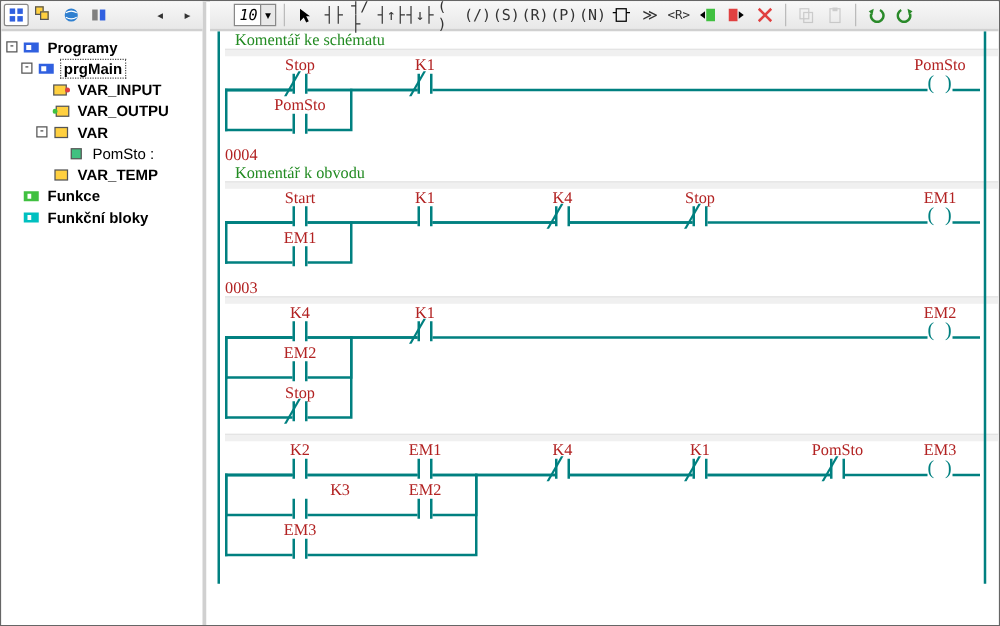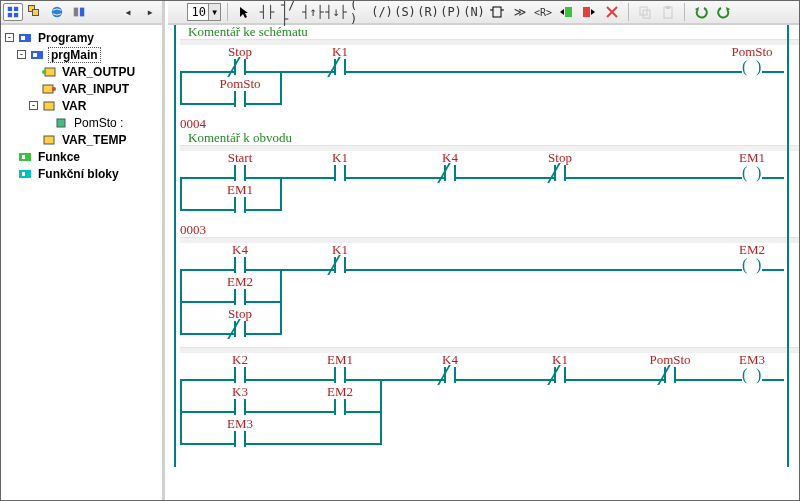--- a/index.html
+++ b/index.html
@@ -81,21 +81,21 @@
     background:#fff;
   }
   .main-toolbar {
     height:24px; border-bottom:2px solid #d0d0d0;
     display:flex; align-items:center; padding:0 4px; gap:3px;
     background:linear-gradient(#f8f8f8,#e8e8e8);
   }
   .num-field {
     width:34px; height:18px;
     display:flex; align-items:center;
-    border:1px solid #888; background:#fff; font-family:monospace; font-size:12px;
+    border:1px solid #888; background:#fff; font-family:monospace; font-size:12px;font-style:italic;
   }
   .num-field span { flex:1; text-align:right; padding-right:2px; }
   .num-field .dd { width:12px; height:100%; border-left:1px solid #888; display:flex; align-items:center; justify-content:center; background:#e8e8e8;}
   .tb-sep { width:1px; height:18px; background:#bbb; margin:0 3px; }
   .tb-btn {
     width:20px; height:18px; display:flex; align-items:center; justify-content:center;
     font-family:monospace; font-size:12px; color:#333; cursor:pointer;
     border:1px solid transparent; border-radius:2px;
   }
   .tb-btn.disabled { opacity:.35; cursor:default; }
@@ -208,35 +208,35 @@
             <rect x="1" y="3" width="12" height="8" fill="#3060e0"></rect>
             <rect x="3" y="5" width="4" height="4" fill="#fff"></rect>
           </svg>
         </span>
       <span class="node-label sel" style="font-weight:bold">prgMain</span>
     </div>
     <div class="tree-row">
       <span class="indent" style="width:38px"></span>
       <span class="node-icon">
           <svg class="tiny" viewBox="0 0 14 14">
+            <rect x="1" y="3" width="10" height="8" fill="#ffd040" stroke="#555"></rect>
+            <circle cx="12" cy="7" r="2" fill="#e04040"></circle>
+          </svg>
+        </span>
+      <span class="node-label" style="font-weight:bold">VAR_INPUT</span>
+    </div>
+    <div class="tree-row">
+      <span class="indent" style="width:38px"></span>
+      <span class="node-icon">
+          <svg class="tiny" viewBox="0 0 14 14">
             <rect x="3" y="3" width="10" height="8" fill="#ffd040" stroke="#555"></rect>
             <circle cx="2" cy="7" r="2" fill="#40c040"></circle>
           </svg>
         </span>
       <span class="node-label" style="font-weight:bold">VAR_OUTPU</span>
-    </div>
-    <div class="tree-row">
-      <span class="indent" style="width:38px"></span>
-      <span class="node-icon">
-          <svg class="tiny" viewBox="0 0 14 14">
-            <rect x="1" y="3" width="10" height="8" fill="#ffd040" stroke="#555"></rect>
-            <circle cx="12" cy="7" r="2" fill="#e04040"></circle>
-          </svg>
-        </span>
-      <span class="node-label" style="font-weight:bold">VAR_INPUT</span>
     </div>
     <div class="tree-row">
       <span class="indent" style="width:26px"></span>
       <span class="toggle">-</span>
       <span class="node-icon">
           <svg class="tiny" viewBox="0 0 14 14">
             <rect x="2" y="3" width="10" height="8" fill="#ffd040" stroke="#555"></rect>
           </svg>
         </span>
       <span class="node-label" style="font-weight:bold">VAR</span>
@@ -543,21 +543,21 @@
             </div>
           </div>
           <div class="wire hwire" style="left: 386px; top: 26px; width: 98px;"></div>
           <div class="elem coil" style="left: 532px; top: 0px;">
             <div class="lbl">EM3</div>
             <div class="sym">
               <span class="paren l">(</span>
               <span class="paren r">)</span>
             </div>
           </div>
-          <div class="elem contact" style="left: 20px; top: 32px;">
+          <div class="elem contact" style="left: 20px; top: 32px; text-align: right;">
             <div class="lbl">K3</div>
             <div class="sym"></div>
           </div>
           <div class="wire hwire" style="left: 0px; top: 58px; width: 54px;"></div>
           <div class="elem contact" style="left: 120px; top: 32px;">
             <div class="lbl">EM2</div>
             <div class="sym"></div>
           </div>
           <div class="wire hwire" style="left: 66px; top: 58px; width: 88px;"></div>
           <div class="wire hwire" style="left: 166px; top: 58px; width: 34px;"></div>

